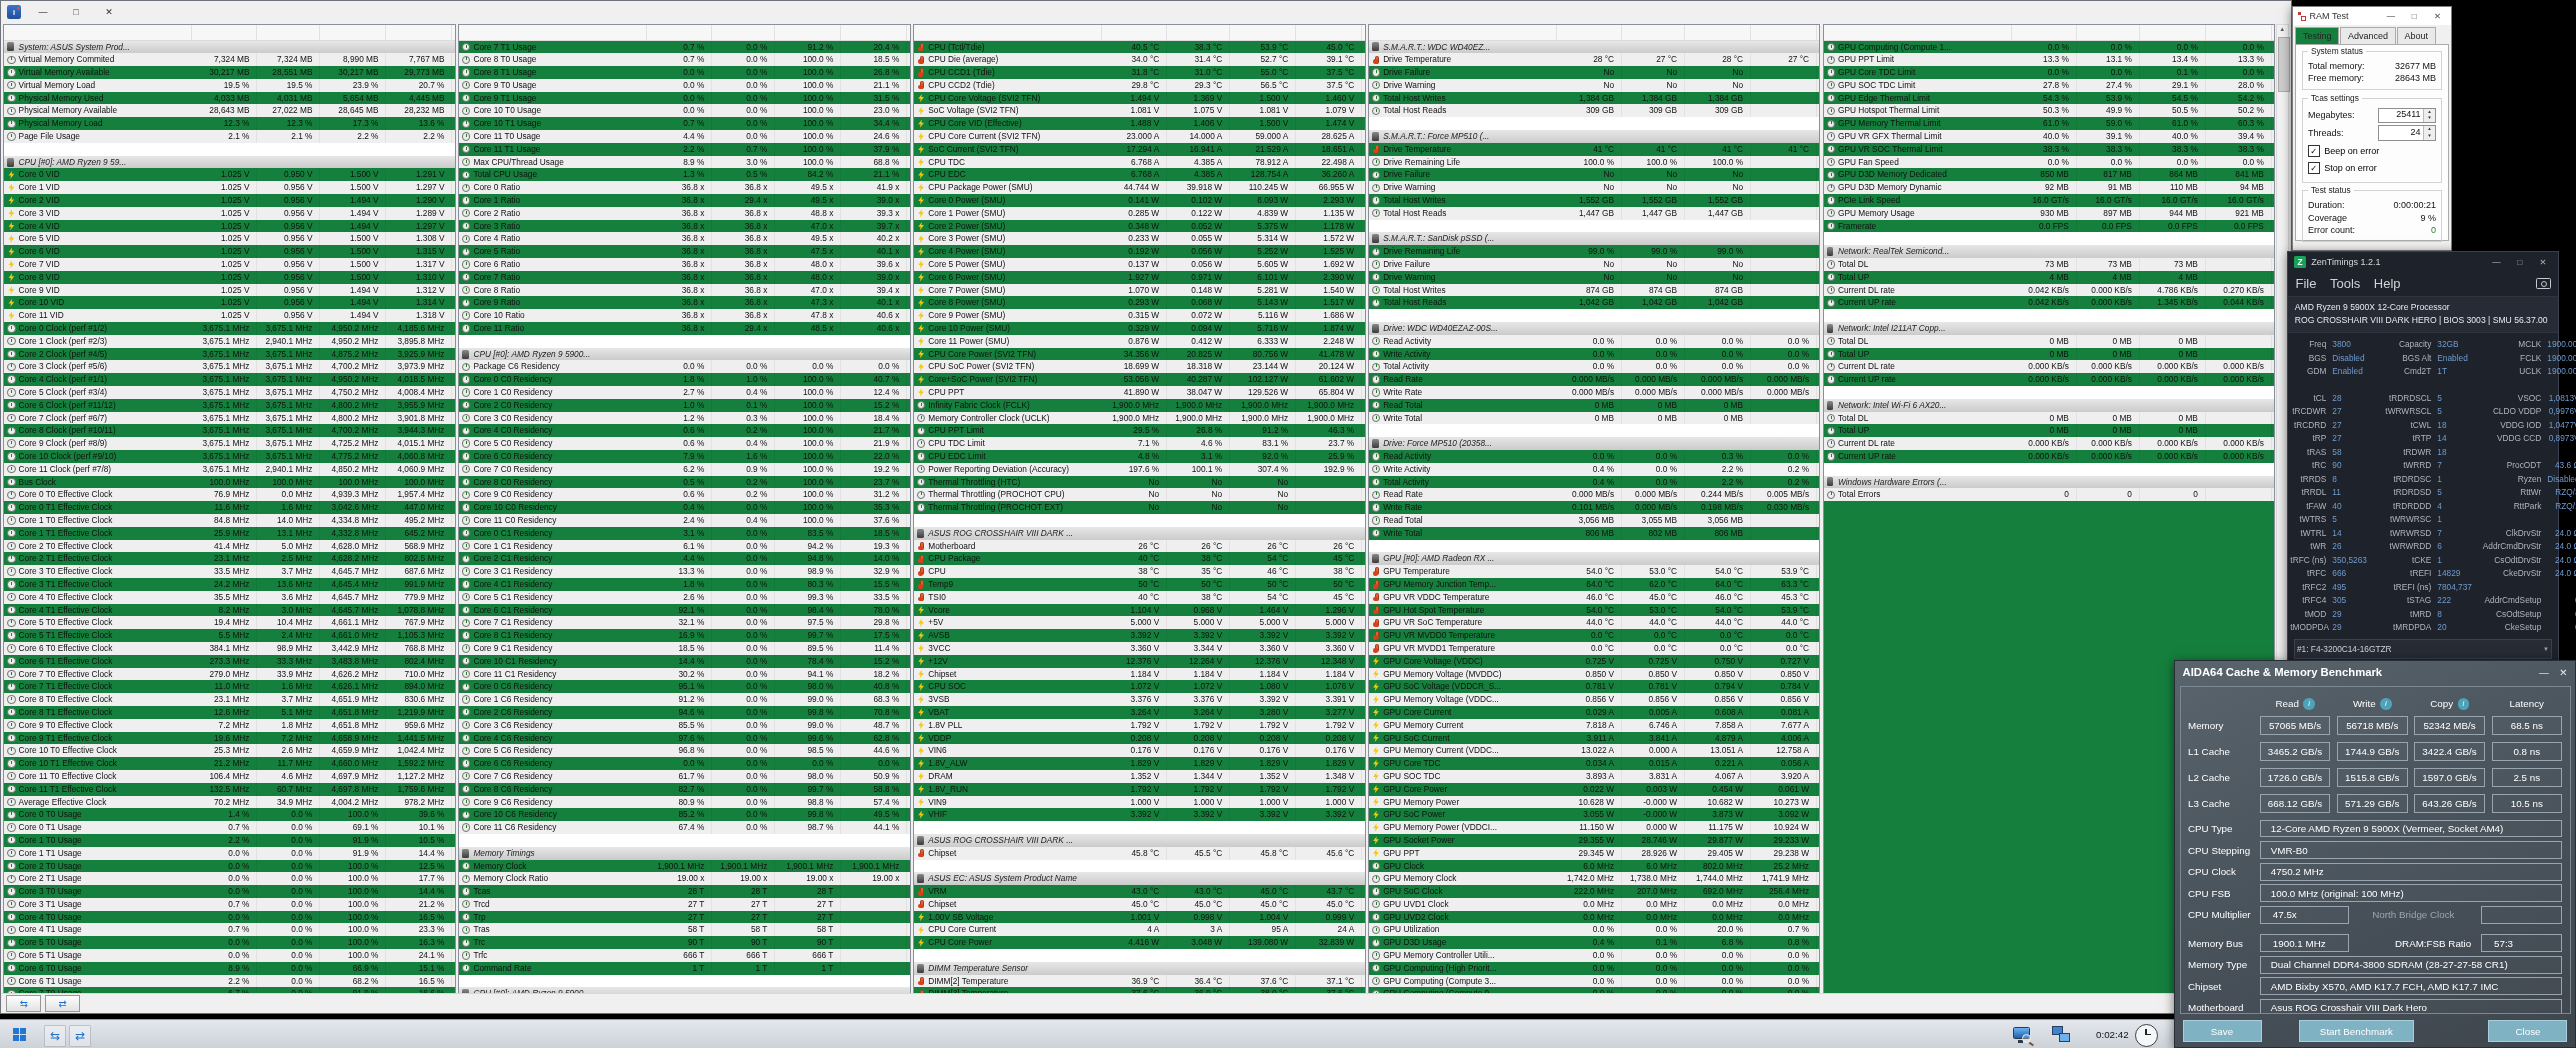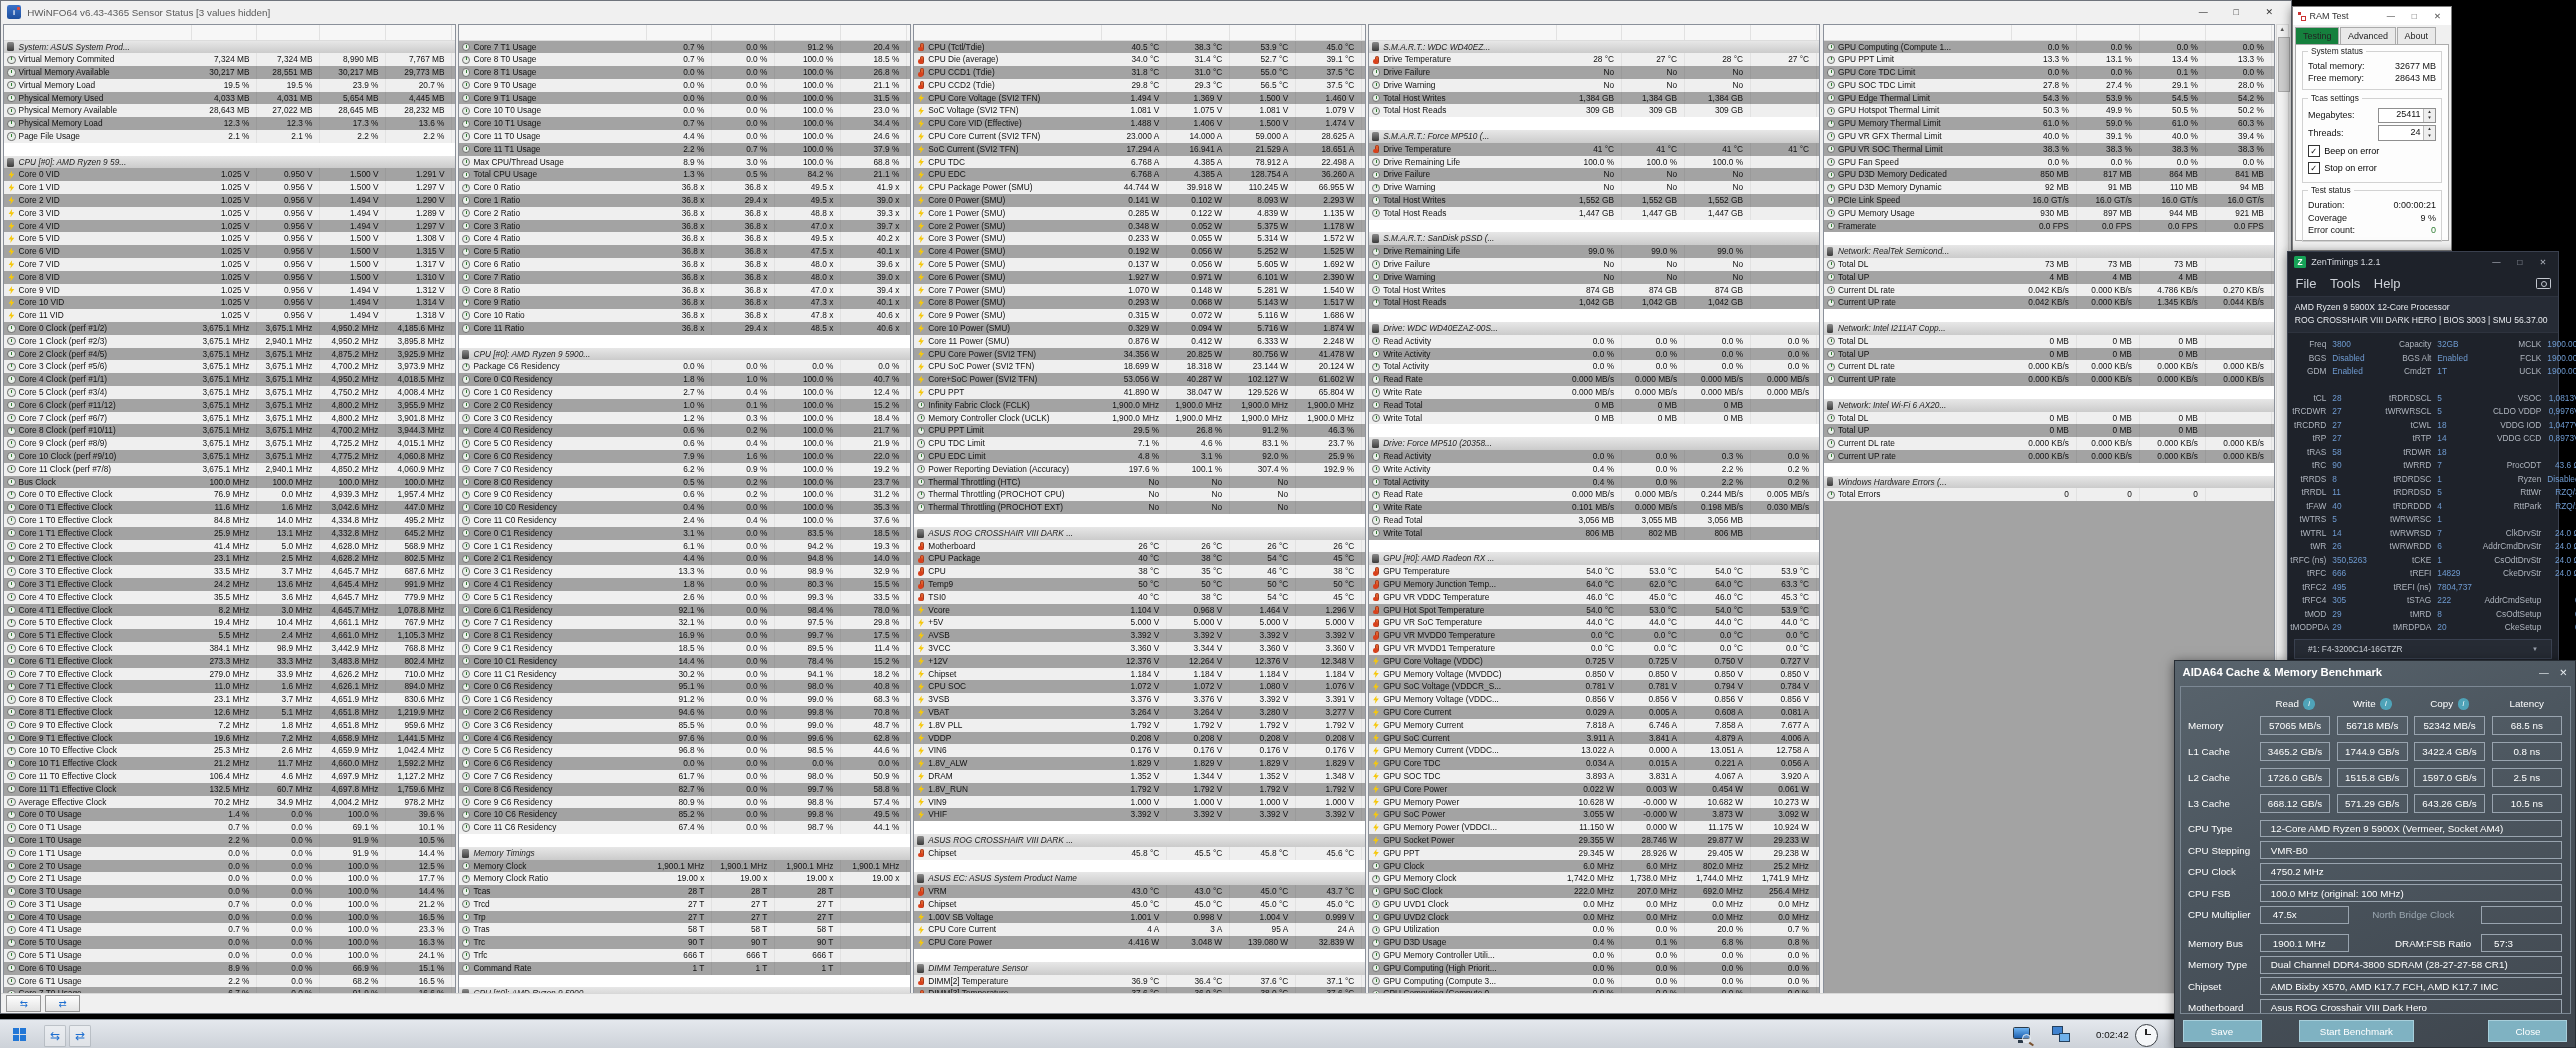--- a/index.html
+++ b/index.html
@@ -14,21 +14,21 @@
   .hw-logo::after{content:"";position:absolute;right:1.5px;top:1.5px;width:3px;height:3px;background:#e04a3a;border-radius:0.8px}
   .hw-title{flex:1;font-size:9.8px;color:#595959;white-space:nowrap;overflow:hidden}
   .hw-controls{display:flex;gap:1.5px}
   .hw-cbtn{width:31.5px;height:16.5px;display:flex;align-items:center;justify-content:center;font-size:9px;color:#333}
   #panels{position:absolute;left:2.3px;top:22.5px;right:15.8px;bottom:19px;display:flex;gap:2.3px}
   .panel{flex:1;background:#fff;border:0.8px solid #8a909a;display:flex;flex-direction:column;overflow:hidden}
   .phead{display:grid;grid-template-columns:188px 65px 63px 66px 66px 1fr;height:15px;line-height:15px;
          font-size:8.3px;color:#222;background:#f7f7f7;border-bottom:0.8px solid #dcdcdc;flex:0 0 15px}
   .hcell{border-right:0.8px solid #e2e2e2;padding:12px 6px 0 3px;white-space:nowrap;overflow:hidden}
   .hnum{text-align:right}
-  .pbody{flex:1;overflow:hidden;background:#a3a3a3}
+  .pbody{flex:1;overflow:hidden;background:#15803d}
   .srow{display:grid;grid-template-columns:188px 65px 63px 66px 66px 1fr;height:12.8px;line-height:12.8px;font-size:8.3px;color:#101010}
   .srow.alt{background:#efefef}
   .srow .lbl{display:flex;align-items:center;gap:3px;padding-left:3px;white-space:nowrap;overflow:hidden}
   .srow .val{text-align:right;padding-right:6.8px;white-space:nowrap;border-right:0.8px solid rgba(0,0,0,.05)}
   .srow.sec{display:flex;align-items:center;gap:4.5px;padding-left:3px;background:linear-gradient(#e7e7e7,#cbcbcb);
             font-style:italic;color:#1d1d1d}
   .srow.gap{background:#fff}
   .secic{width:6.8px;height:9px;background:linear-gradient(#8a8a8a,#3a3a3a);border-radius:1.5px;flex:0 0 6.8px}
   .ic{width:8.3px;height:8.3px;flex:0 0 8.3px;position:relative;display:inline-block}
   .ic-clk{border-radius:50%;background:#e9efe9;border:0.8px solid #6f6f6f;box-sizing:border-box}
@@ -75,21 +75,21 @@
   .zt-ctrl{width:18px;text-align:center;color:#a9aeb8;font-size:8.3px}
   .zt-menu{display:flex;gap:13.5px;padding:4.5px 7.5px;font-size:13px;color:#ced2d9;border-bottom:0.8px solid #2e333e;align-items:center}
   .zt-cam{margin-left:auto;width:12.8px;height:9px;border:0.8px solid #c4c8d0;border-radius:1.5px;position:relative}
   .zt-cam::after{content:"";position:absolute;left:3.8px;top:1.5px;width:4.5px;height:4.5px;border:0.8px solid #c4c8d0;border-radius:50%}
   .zt-info{background:#262b35;padding:4.5px 6.8px;font-size:8.6px;line-height:1.55;color:#e9ebef;border-bottom:0.8px solid #2e333e}
   .zt-grid{display:grid;grid-template-columns:42px 42px 63px 35px 75px 1fr;padding:5.3px 2.3px 0 2.3px;font-size:8.3px;line-height:13.5px}
   .zt-l{text-align:right;color:#b0b6bf;padding-right:6px;white-space:nowrap}
   .zt-v{color:#6f9bd1;white-space:nowrap}
   .zt-v.r{text-align:right;padding-right:4.5px}
   .zt-dd{margin:4.5px 6px;height:18px;background:#262b34;border:0.8px solid #3a4150;display:flex;align-items:center;
-         padding:0 13px;font-size:8.3px;color:#ced2d9}
+         padding:0 2px;font-size:8.3px;color:#ced2d9}
   .zt-dd .caret{margin-left:auto;font-size:6px;color:#9aa0ac}
   
   #aida{left:2174px;top:660px;width:402px;height:388px;border:0.8px solid #272d34;color:#fff;z-index:5;
         background:linear-gradient(155deg,#59646d 0%,#4a545d 45%,#3e454d 100%)}
   .ai-title{height:22.5px;display:flex;align-items:center;padding:0 7.5px;font-size:11.3px;font-weight:bold;color:#fff}
   .ai-ctrls{margin-left:auto;display:flex;gap:10.5px;font-size:9.8px;font-weight:normal;color:#e8edf1}
   .ai-inner{position:absolute;left:4.5px;right:4.5px;top:25px;bottom:33px;border:0.8px solid #7c8894;padding:4.5px 7.5px;overflow:hidden}
   .ai-gridrow{display:grid;grid-template-columns:65px 1fr 1fr 1fr 1fr;column-gap:6.8px;align-items:center;margin:6.8px 0}
   .ai-headcell{display:flex;align-items:center;justify-content:center;gap:4.5px;font-size:9.8px;color:#fff}
   .ai-info-ic{width:11.3px;height:11.3px;border-radius:50%;background:#4fa3b8;color:#fff;font-size:7.5px;font-style:italic;
@@ -126,21 +126,20 @@
   .tr-clock{position:absolute;top:3.8px;width:21px;height:21px;border:1.5px solid #3a3f45;border-radius:50%;background:#f4f6f8}
   .tr-clock::before{content:"";position:absolute;left:9px;top:3.8px;width:1.5px;height:6.8px;background:#222}
   .tr-clock::after{content:"";position:absolute;left:9px;top:9px;width:6px;height:1.5px;background:#222}
 </style>
 </head>
 <body>
 
 <div class="win" id="hwinfo">
   <div class="hw-titlebar">
     <div class="hw-logo">i</div>
-    <div class="hw-title">HWiNFO64 v6.43-4365 Sensor Status [3 values hidden]</div>
     <div class="hw-controls">
       <div class="hw-cbtn">—</div>
       <div class="hw-cbtn">□</div>
       <div class="hw-cbtn">✕</div>
     </div>
   </div>
   <div id="panels">
       <div class="panel">
         <div class="phead">
           <div class="hcell">Sensor</div>

